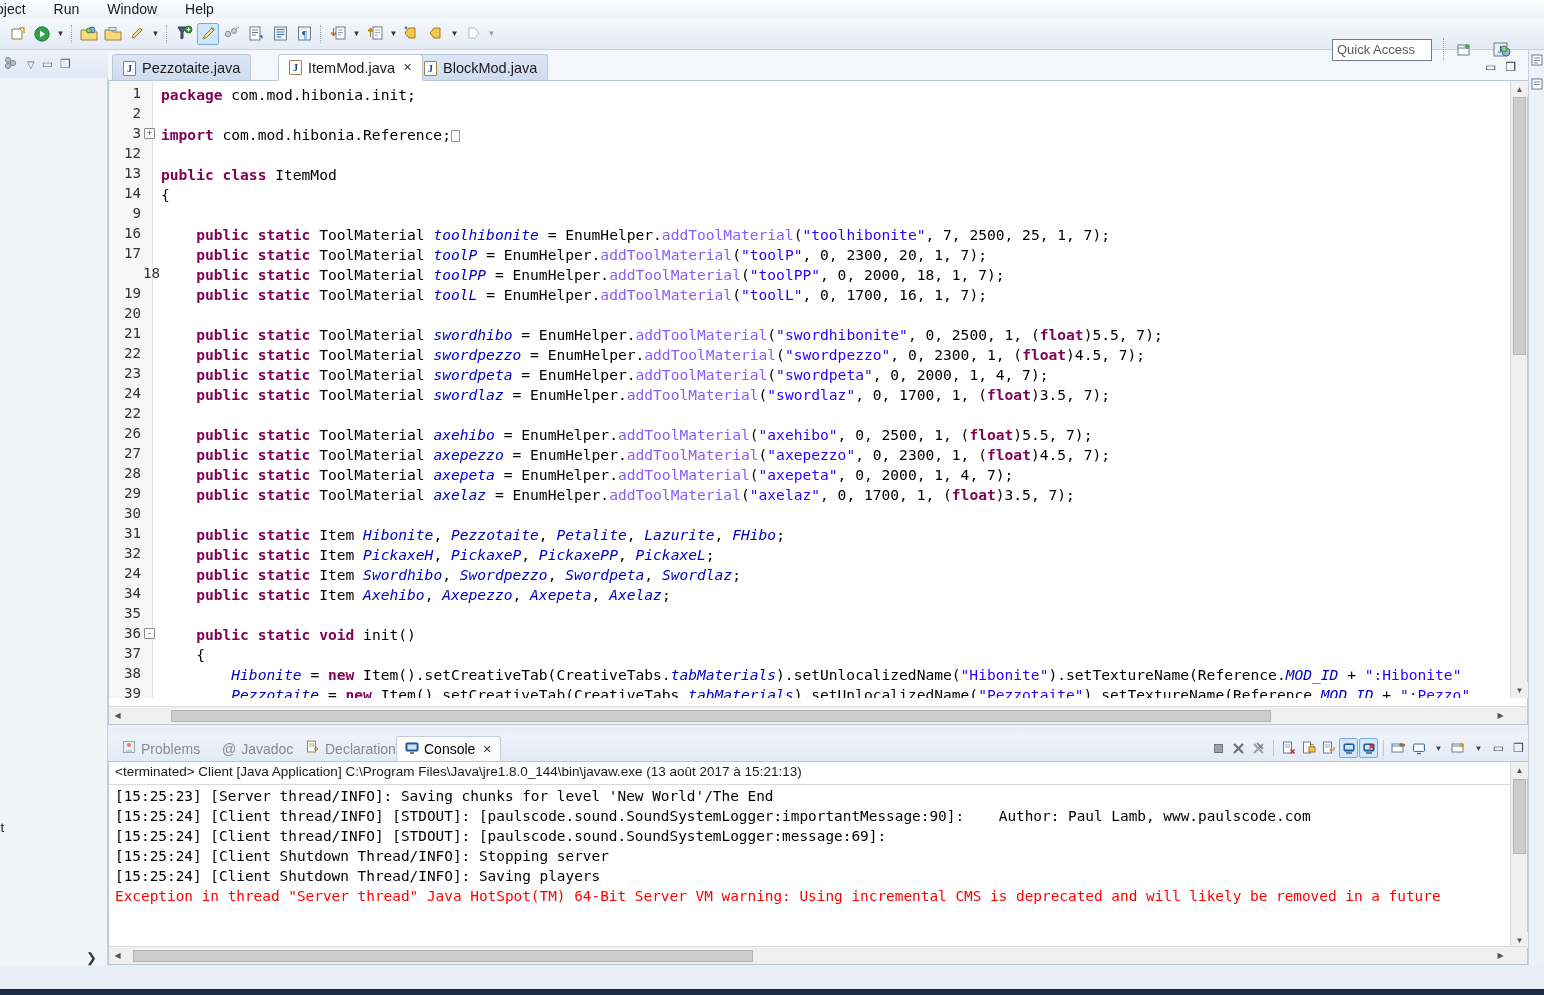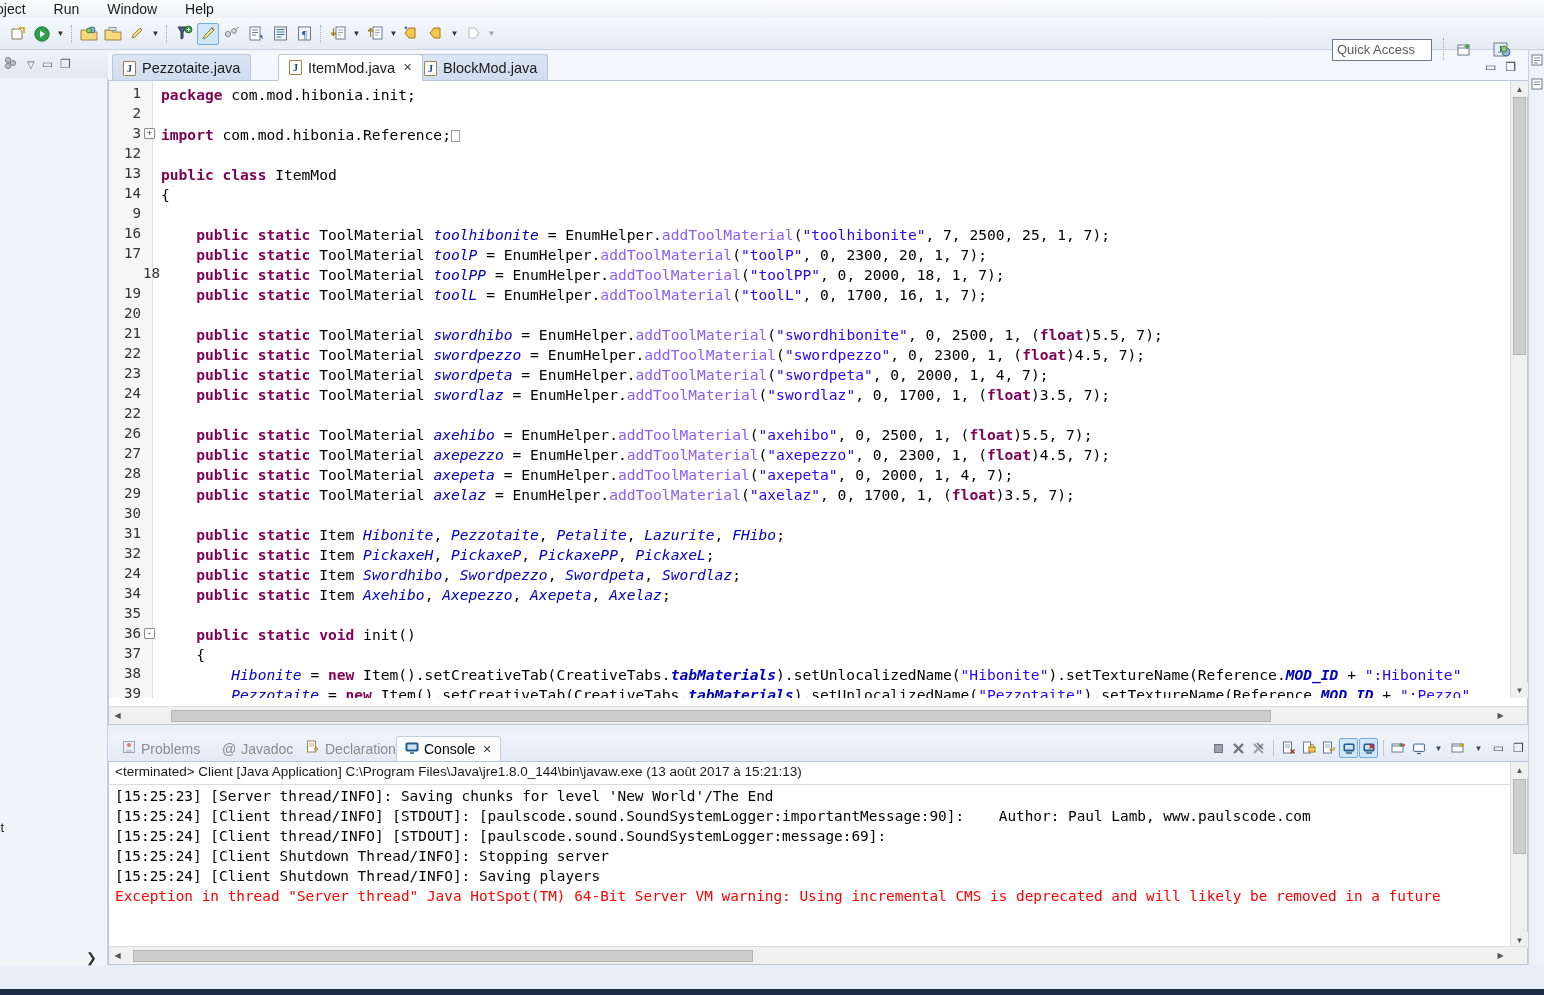--- a/index.html
+++ b/index.html
@@ -138,21 +138,21 @@
   }
   .ln {
     position:absolute; left:0; width:32px; text-align:right;
     font-family:"DejaVu Sans Mono","Liberation Mono",monospace;
     font-size:14.2px; color:#333; line-height:20px;
   }
   .codeline { position:absolute; left:52px; line-height:20px; }
   .kw { color:#7f0055; font-weight:bold; }
   .str { color:#2a00ff; }
   .fld { color:#0000c0; font-style:italic; }
-  .stat { color:#0000c0; font-style:italic; font-weight:bold; }
+  .stat { color:#0000c0; font-style:italic; font-weight:normal; }
   .mth { color:#8b5cf6; }
   .plain { color:#000; }
   .fold-mark {
     position:absolute; left:0; width:11px; height:11px;
     border:1px solid #8a8a8a; background:#fff;
     font-size:9px; line-height:9px; text-align:center; color:#333;
     border-radius:1px;
   }
   .placeholder-box {
     display:inline-block; width:9px; height:12px;

